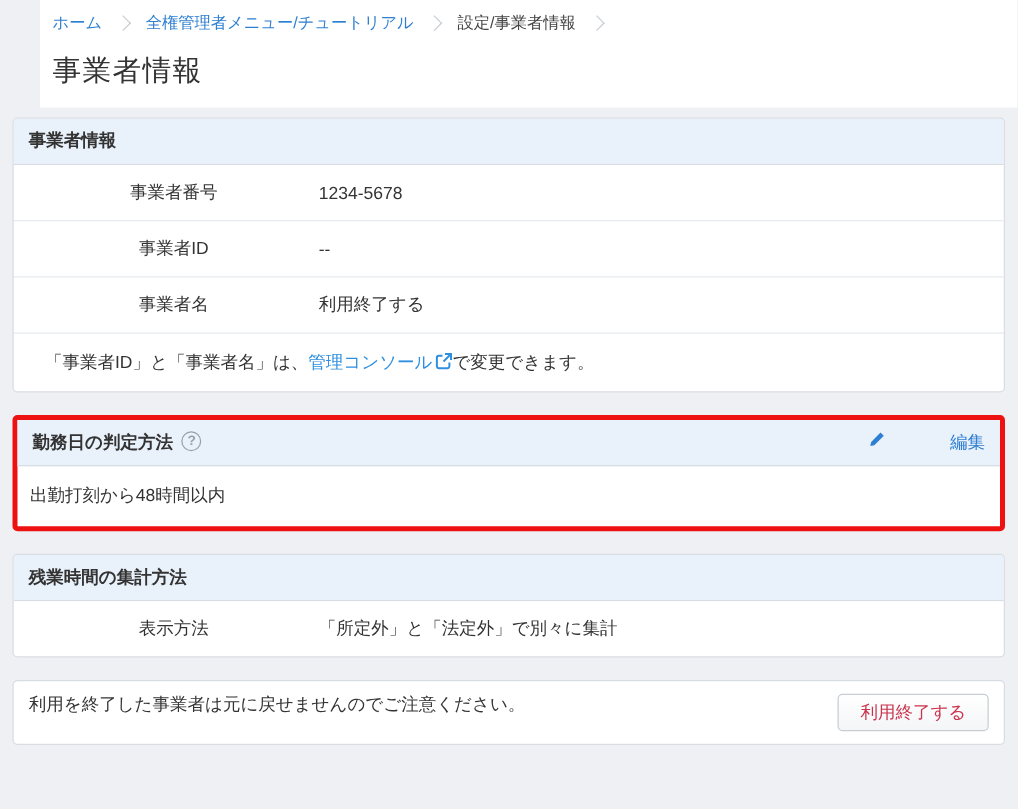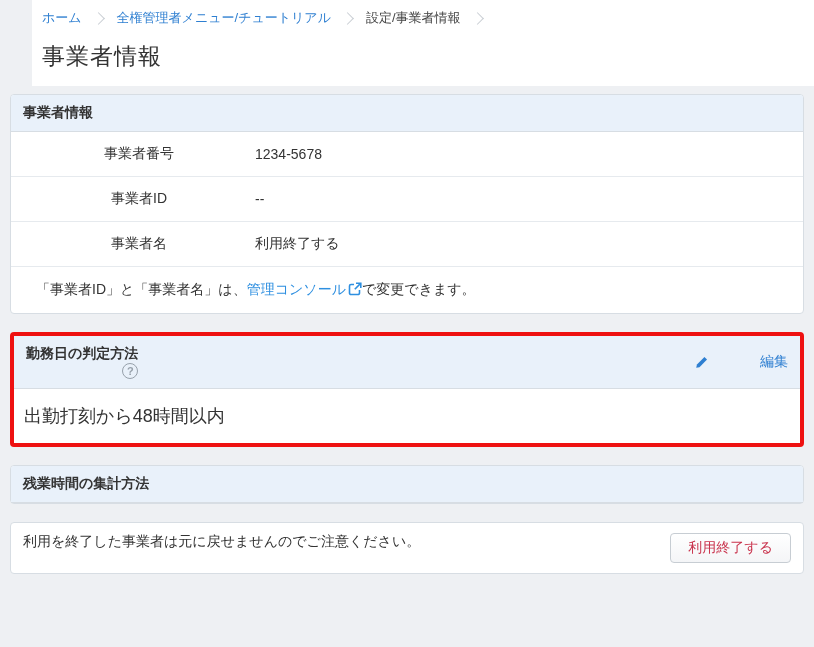--- a/index.html
+++ b/index.html
@@ -59,35 +59,35 @@
   .inline-link { color: #2e8fe0; text-decoration: none; cursor: pointer; }
   .ext-icon { display: inline-block; vertical-align: -2px; margin-left: 2px; }
   
   .highlight-wrap {
     border: 4px solid #ee1111;
     border-radius: 4px;
     margin-bottom: 18px;
     background: #fff;
   }
   .highlight-wrap .card-header { border-radius: 0; justify-content: space-between; }
-  .header-left { display: flex; align-items: flex-end; flex-direction: column; }
+  .header-left { display: flex; align-items: flex-start; }
   .help-icon {
     display: inline-flex; align-items: center; justify-content: center;
     width: 16px; height: 16px; margin-left: 7px;
     border: 1px solid #97a1ab; border-radius: 50%;
     color: #97a1ab; font-size: 11px; font-weight: bold;
     cursor: pointer;
   }
   .edit-link {
-    display: inline-flex; align-items: center;
+    display: inline-flex; 
     color: #2e7fd1; font-size: 14px; font-weight: normal;
     text-decoration: none; cursor: pointer; gap: 48px;
   }
   .edit-link svg { margin-right: 4px; }
-  .highlight-body { padding: 15px 10px; font-size: 18px; }
+  .highlight-body { padding: 15px 10px; font-size: 14px; }
   
   .term-row {
     display: flex; justify-content: space-between;
     padding: 10px 12px; font-size: 14px;
   }
   .danger-btn {
     background: linear-gradient(#ffffff, #f4f5f7);
     border: 1px solid #c7cdd3;
     border-radius: 4px;
     color: #c9334d;
@@ -152,20 +152,24 @@
         <span>編集</span>
       </a>
     </div>
     <div class="highlight-body">出勤打刻から48時間以内</div>
   </section>
 
   <section class="card">
     <div class="card-header">
       <span>残業時間の集計方法</span>
     </div>
+    <div class="row">
+      <span class="row-label">表示方法</span>
+      <span class="row-value">「所定外」と「法定外」で別々に集計</span>
+    </div>
   </section>
 
   <section class="card">
     <div class="term-row">
       <span>利用を終了した事業者は元に戻せませんのでご注意ください。</span>
       <button class="danger-btn">利用終了する</button>
     </div>
   </section>
 
 </div>

